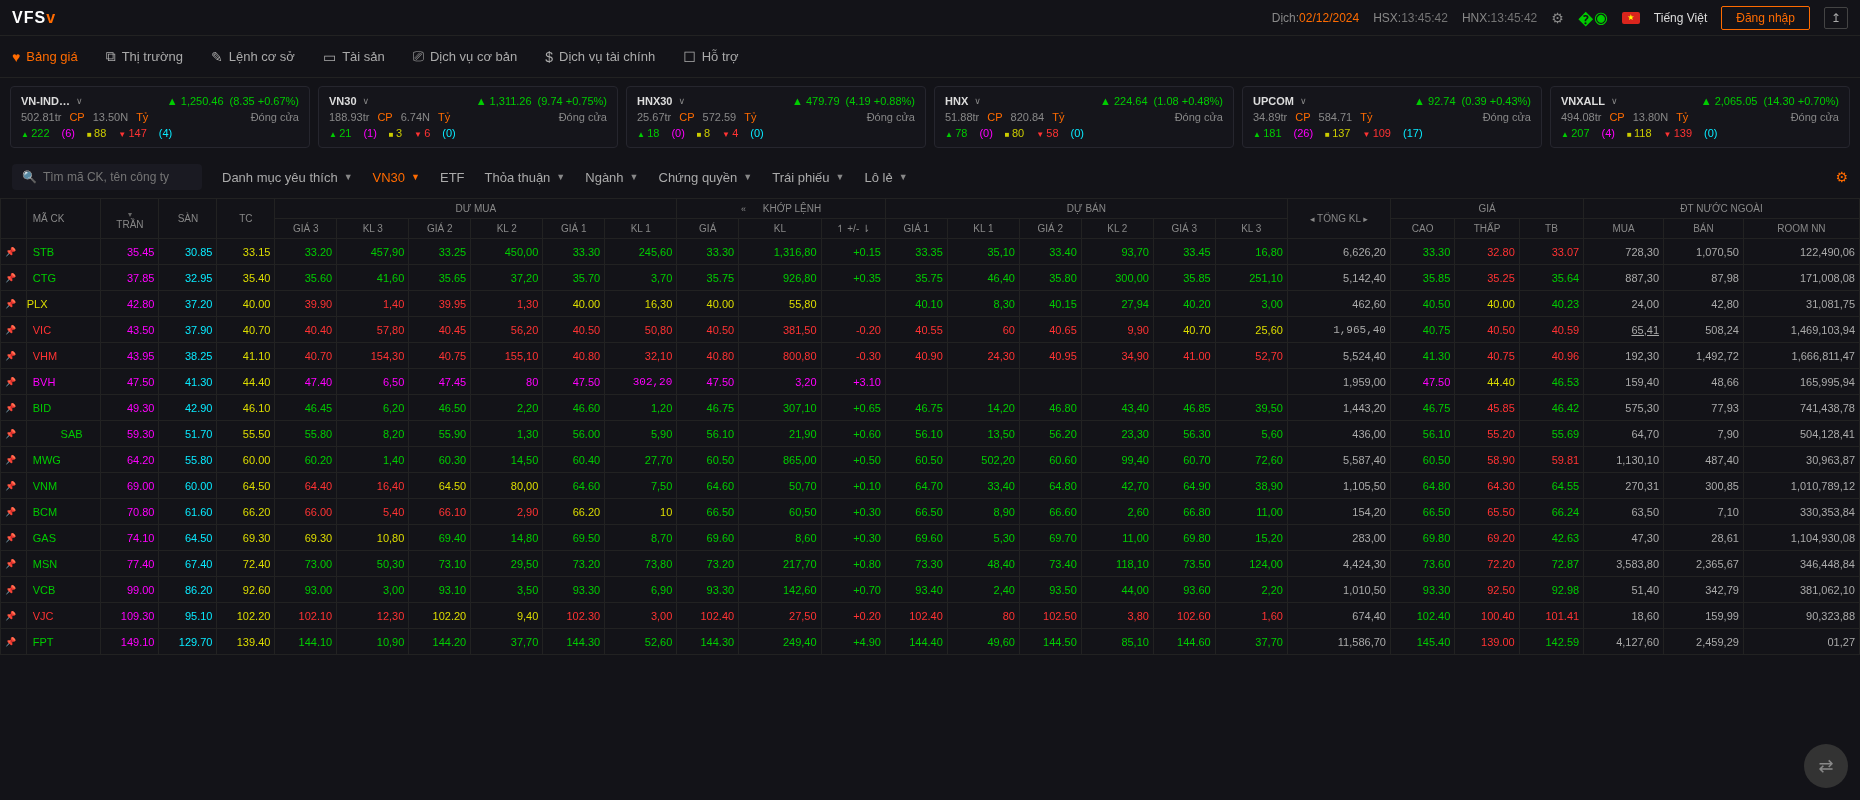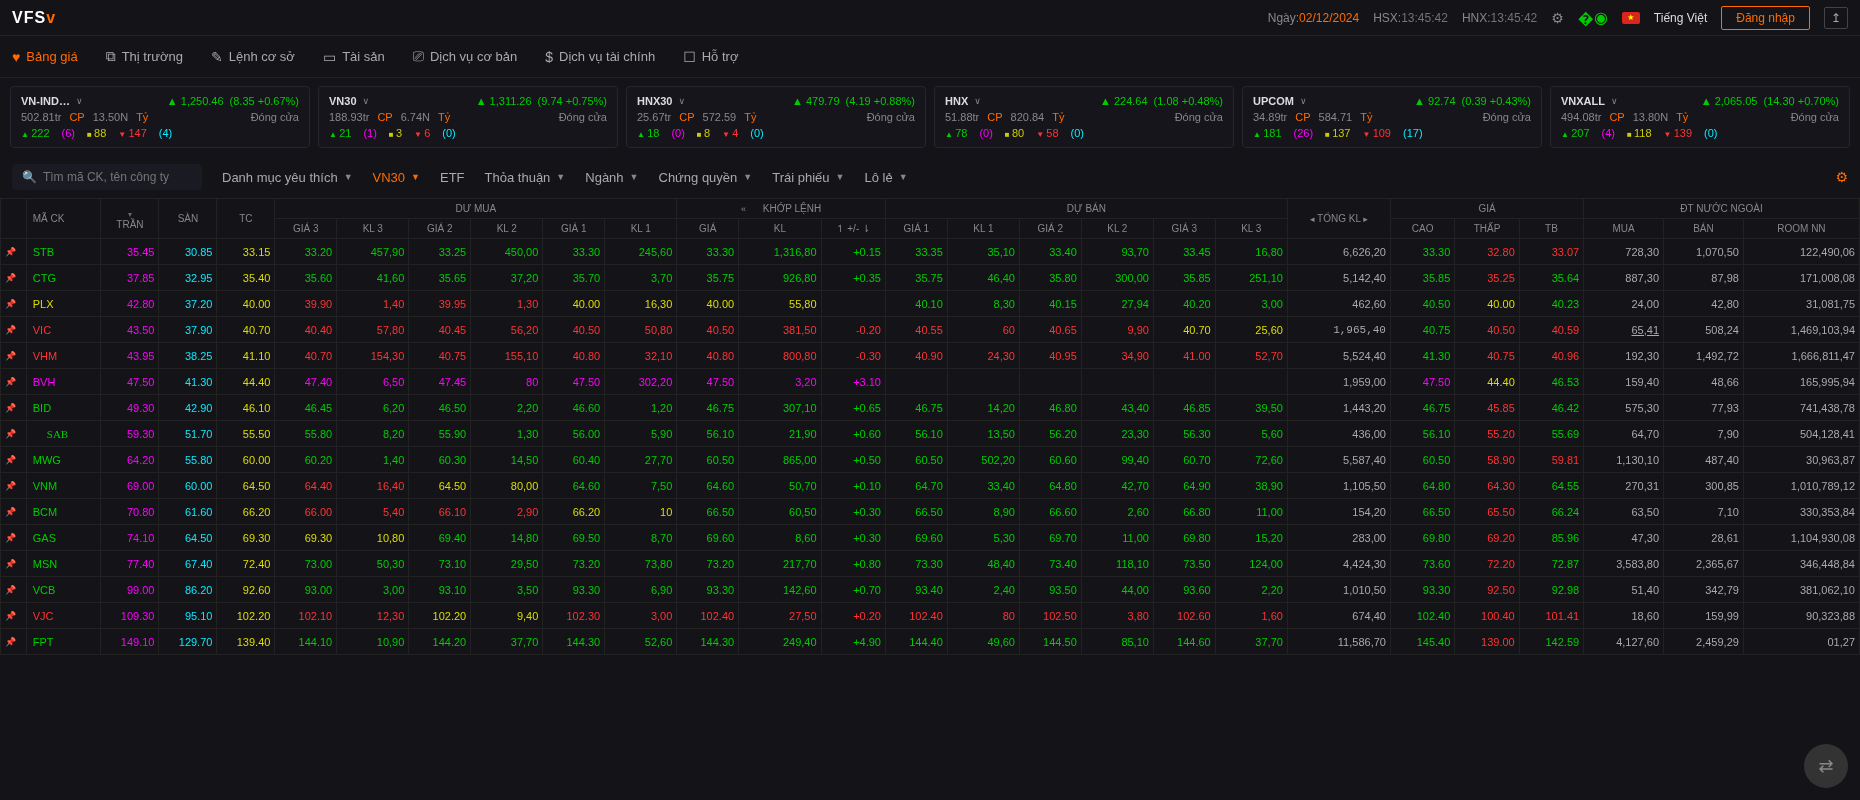--- a/index.html
+++ b/index.html
@@ -77,21 +77,21 @@
 .tbl td { padding-right:4px; }
 </style>
 </head>
 <body>
 
 <div class="wrapper">
 
 <div class="hdr">
   <div class="logo"><span>VFS</span><span class="v">v</span></div>
   <div class="hdr-right">
-    <span><span>Ngày:</span><span class="date">02/12/2024</span></span>
+    <span><span>Dịch:</span><span class="date">02/12/2024</span></span>
     <span><span class="time-label">HSX:</span><span class="time-val">13:45:42</span></span>
     <span><span class="time-label">HNX:</span><span class="time-val">13:45:42</span></span>
     <span class="gear-icon">⚙</span>
     <span class="wifi-icon">�
 
 
 
 
 
 
@@ -404,21 +404,21 @@
           <td class="c-gray" style="width: 80px;">5,142,40</td>
           <td class="c-green" style="width: 50px;">35.85</td>
           <td class="c-red" style="width: 50px;">35.25</td>
           <td class="c-green" style="width: 50px;">35.64</td>
           <td class="c-gray" style="width: 62px;">887,30</td>
           <td class="c-gray" style="width: 62px;">87,98</td>
           <td class="c-gray" style="width: 90px;">171,008,08</td>
         </tr>
         <tr>
           <td class="col-pin " style="color: rgb(85, 85, 85); font-size: 9px; text-align: center;">📌</td>
-          <td class="col-code c-yellow" style="text-align: left; padding-left: 6px; width: 58px;">PLX</td>
+          <td class="col-code c-yellow" style="text-align: left; width: 58px;">PLX</td>
           <td class="c-mag" style="width: 45px;">42.80</td>
           <td class="c-cyan" style="width: 45px;">37.20</td>
           <td class="c-yellow" style="width: 45px;">40.00</td>
           <td class="c-red" style="width: 48px;">39.90</td>
           <td class="c-red" style="width: 56px;">1,40</td>
           <td class="c-red" style="width: 48px;">39.95</td>
           <td class="c-red" style="width: 56px;">1,30</td>
           <td class="c-yellow" style="width: 48px;">40.00</td>
           <td class="c-yellow" style="width: 56px;">16,30</td>
           <td class="c-yellow" style="width: 48px;">40.00</td>
@@ -500,21 +500,21 @@
           <td class="col-pin " style="color: rgb(85, 85, 85); font-size: 9px; text-align: center;">📌</td>
           <td class="col-code c-mag" style="text-align: left; padding-left: 6px; width: 58px;">BVH</td>
           <td class="c-mag" style="width: 45px;">47.50</td>
           <td class="c-cyan" style="width: 45px;">41.30</td>
           <td class="c-yellow" style="width: 45px;">44.40</td>
           <td class="c-mag" style="width: 48px;">47.40</td>
           <td class="c-mag" style="width: 56px;">6,50</td>
           <td class="c-mag" style="width: 48px;">47.45</td>
           <td class="c-mag" style="width: 56px;">80</td>
           <td class="c-mag" style="width: 48px;">47.50</td>
-          <td class="c-mag" style="width: 56px;">302,20</td>
+          <td class="c-mag" style="width: 56px; font-family: Liberation Mono, monospace;">302,20</td>
           <td class="c-mag" style="width: 48px;">47.50</td>
           <td class="c-mag" style="width: 64px;">3,20</td>
           <td class="c-mag" style="width: 50px;">+3.10</td>
           <td class="c-mag" style="width: 48px;"></td>
           <td class="c-mag" style="width: 56px;"></td>
           <td class="c-mag" style="width: 48px;"></td>
           <td class="c-mag" style="width: 56px;"></td>
           <td class="c-mag" style="width: 48px;"></td>
           <td class="c-mag" style="width: 56px;"></td>
           <td class="c-gray" style="width: 80px;">1,959,00</td>
@@ -549,21 +549,21 @@
           <td class="c-gray" style="width: 80px;">1,443,20</td>
           <td class="c-green" style="width: 50px;">46.75</td>
           <td class="c-red" style="width: 50px;">45.85</td>
           <td class="c-green" style="width: 50px;">46.42</td>
           <td class="c-gray" style="width: 62px;">575,30</td>
           <td class="c-gray" style="width: 62px;">77,93</td>
           <td class="c-gray" style="width: 90px;">741,438,78</td>
         </tr>
         <tr>
           <td class="col-pin " style="color: rgb(85, 85, 85); font-size: 9px; text-align: center;">📌</td>
-          <td class="col-code c-green" style="text-align: left; padding-left: 20px; width: 58px; font-family: Liberation Serif, serif;">SAB</td>
+          <td class="col-code c-green" style="text-align: center; padding-left: 20px; width: 58px;">SAB</td>
           <td class="c-mag" style="width: 45px;">59.30</td>
           <td class="c-cyan" style="width: 45px;">51.70</td>
           <td class="c-yellow" style="width: 45px;">55.50</td>
           <td class="c-green" style="width: 48px;">55.80</td>
           <td class="c-green" style="width: 56px;">8,20</td>
           <td class="c-green" style="width: 48px;">55.90</td>
           <td class="c-green" style="width: 56px;">1,30</td>
           <td class="c-green" style="width: 48px;">56.00</td>
           <td class="c-green" style="width: 56px;">5,90</td>
           <td class="c-green" style="width: 48px;">56.10</td>
@@ -687,21 +687,21 @@
           <td class="c-green" style="width: 50px;">+0.30</td>
           <td class="c-green" style="width: 48px;">69.60</td>
           <td class="c-green" style="width: 56px;">5,30</td>
           <td class="c-green" style="width: 48px;">69.70</td>
           <td class="c-green" style="width: 56px;">11,00</td>
           <td class="c-green" style="width: 48px;">69.80</td>
           <td class="c-green" style="width: 56px;">15,20</td>
           <td class="c-gray" style="width: 80px;">283,00</td>
           <td class="c-green" style="width: 50px;">69.80</td>
           <td class="c-red" style="width: 50px;">69.20</td>
-          <td class="c-green" style="width: 50px;">85.96</td>
+          <td class="c-green" style="width: 50px;">42.63</td>
           <td class="c-gray" style="width: 62px;">47,30</td>
           <td class="c-gray" style="width: 62px;">28,61</td>
           <td class="c-gray" style="width: 90px;">1,104,930,08</td>
         </tr>
         <tr>
           <td class="col-pin " style="color: rgb(85, 85, 85); font-size: 9px; text-align: center;">📌</td>
           <td class="col-code c-green" style="text-align: left; padding-left: 6px; width: 58px;">MSN</td>
           <td class="c-mag" style="width: 45px;">77.40</td>
           <td class="c-cyan" style="width: 45px;">67.40</td>
           <td class="c-yellow" style="width: 45px;">72.40</td>

